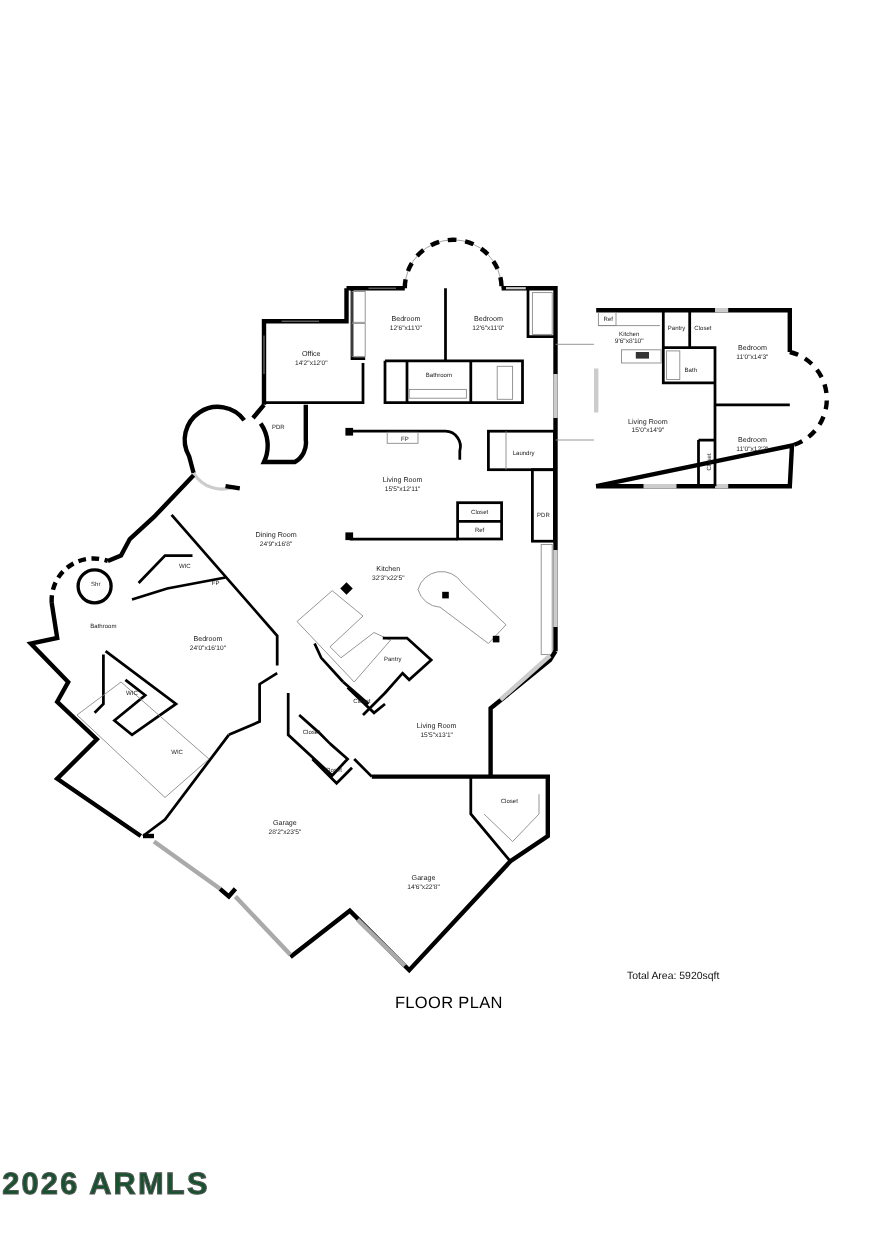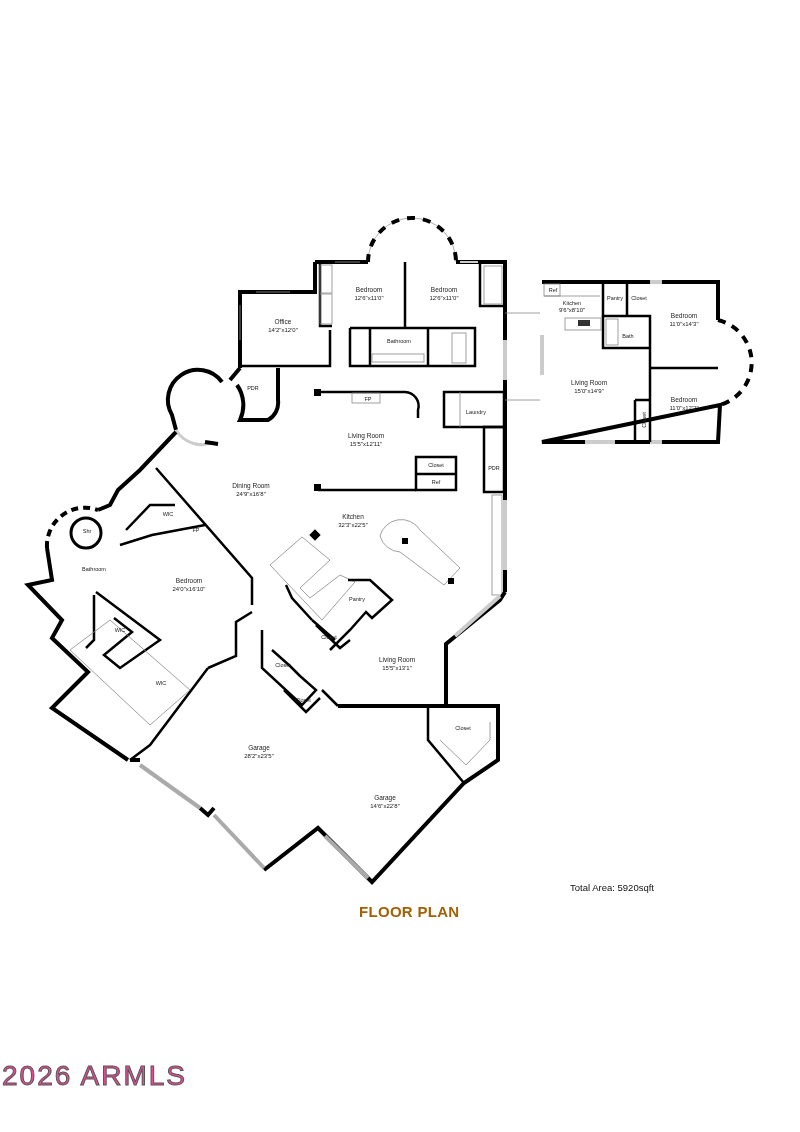--- a/index.html
+++ b/index.html
@@ -5,23 +5,23 @@
     html, body { margin:0; padding:0; background:#ffffff; }
     body { width:800px; height:1132px; position:relative; overflow:hidden; font-family:"Liberation Sans", sans-serif; }
     svg { position:absolute; left:0; top:0; }
     .lbl { font-family:"Liberation Sans", sans-serif; font-size:6.5px; fill:#222; text-anchor:middle; }
     .dim { font-family:"Liberation Sans", sans-serif; font-size:6px; fill:#222; text-anchor:middle; }
     .small { font-family:"Liberation Sans", sans-serif; font-size:5.5px; fill:#222; text-anchor:middle; }
     .wall { stroke:#000; stroke-width:4; fill:none; stroke-linejoin:miter; }
     .iwall { stroke:#000; stroke-width:2.5; fill:none; }
     .thin { stroke:#888; stroke-width:0.8; fill:none; }
     .win { stroke:#999; stroke-width:0.8; fill:#fff; }
-    #title { position:absolute; left:359px; top:903px; font-size:15px; color:#a16207; letter-spacing:0.3px;font-weight:bold; }
+    #title { position:absolute; left:359px; top:903px; font-size:15px; color:#000000; letter-spacing:0.3px; }
     #area { position:absolute; left:570px; top:869px; font-size:9.5px; color:#111;margin-top:13px; }
-    #wm { position:absolute; left:2px; top:1060px; font-size:28px; color:#ec4899; -webkit-text-stroke:1px #555; letter-spacing:2px; font-weight:400; }
+    #wm { position:absolute; left:2px; top:1060px; font-size:28px; color:#14532d; -webkit-text-stroke:1px #555; letter-spacing:2px; font-weight:700; }
   </style>
 </head>
 <body>
 
 <svg width="800" height="1132" viewBox="0 0 800 1132">
 
   <g>
 
     <path d="M368 262 A44 44 0 0 1 456 262" class="win" stroke-width="6" stroke="#ccc"></path>
     <path d="M368 262 A44 44 0 0 1 456 262" fill="none" stroke="#000" stroke-width="4" stroke-dasharray="8 8"></path>

